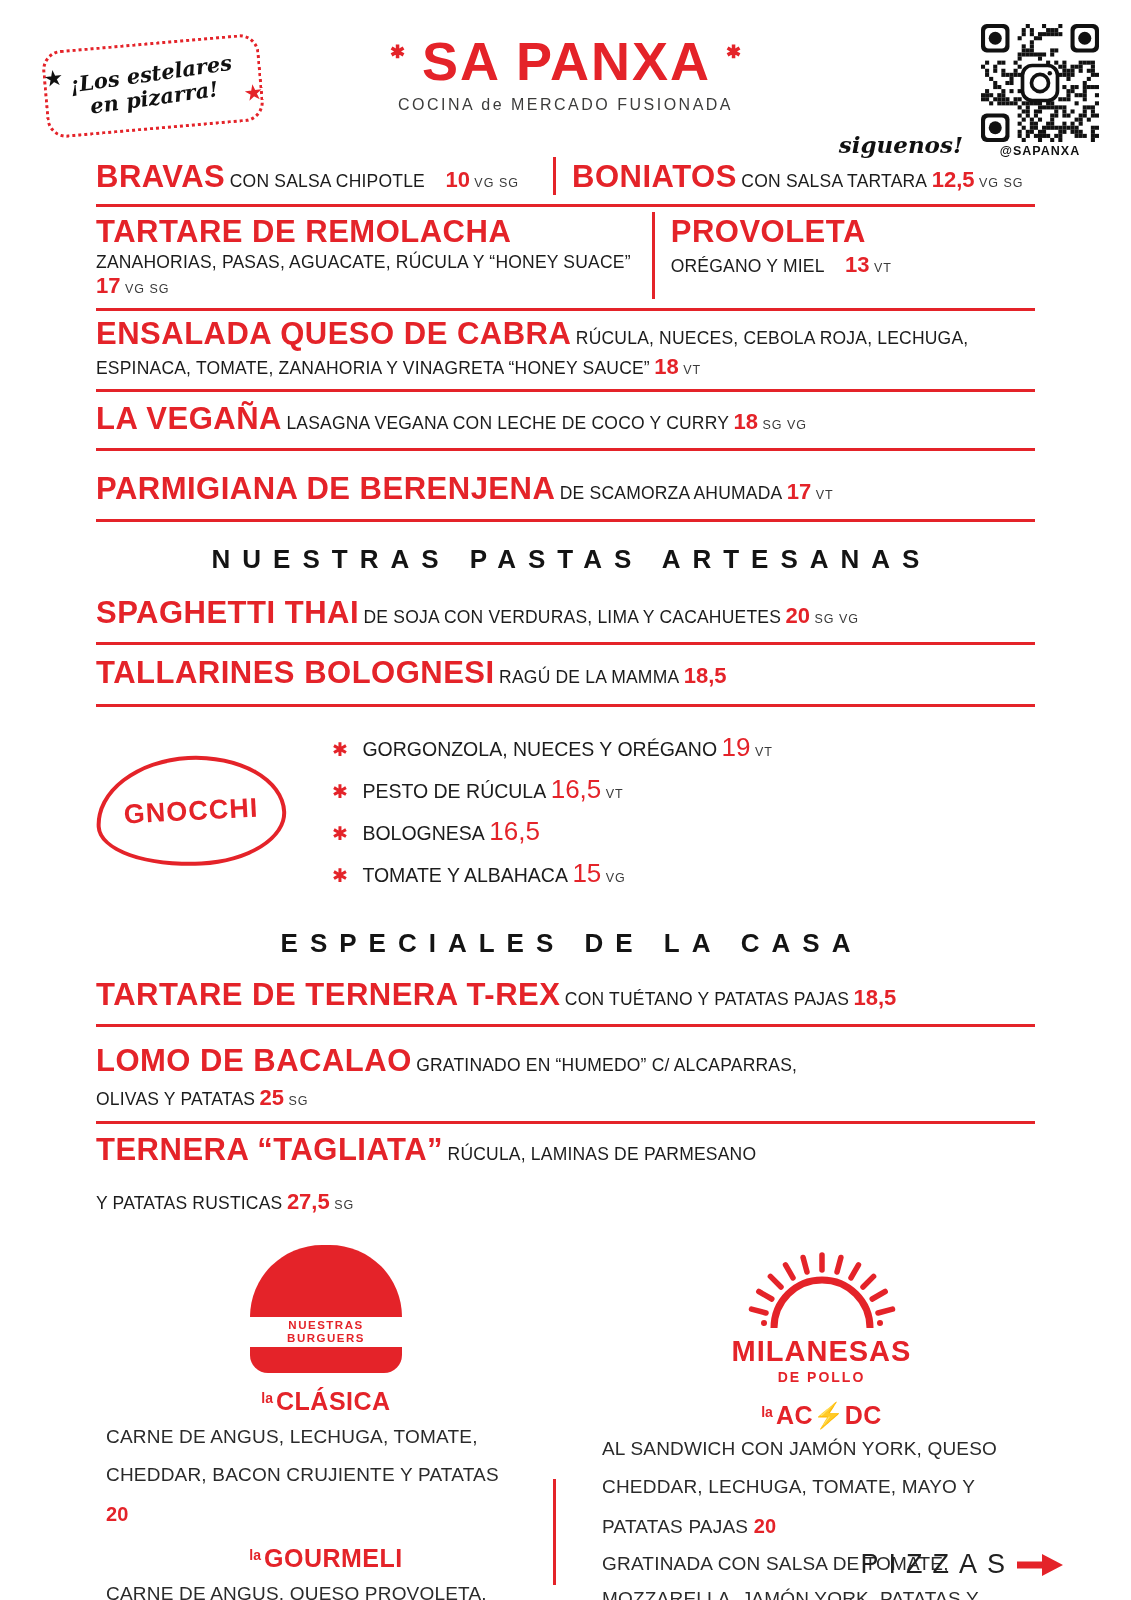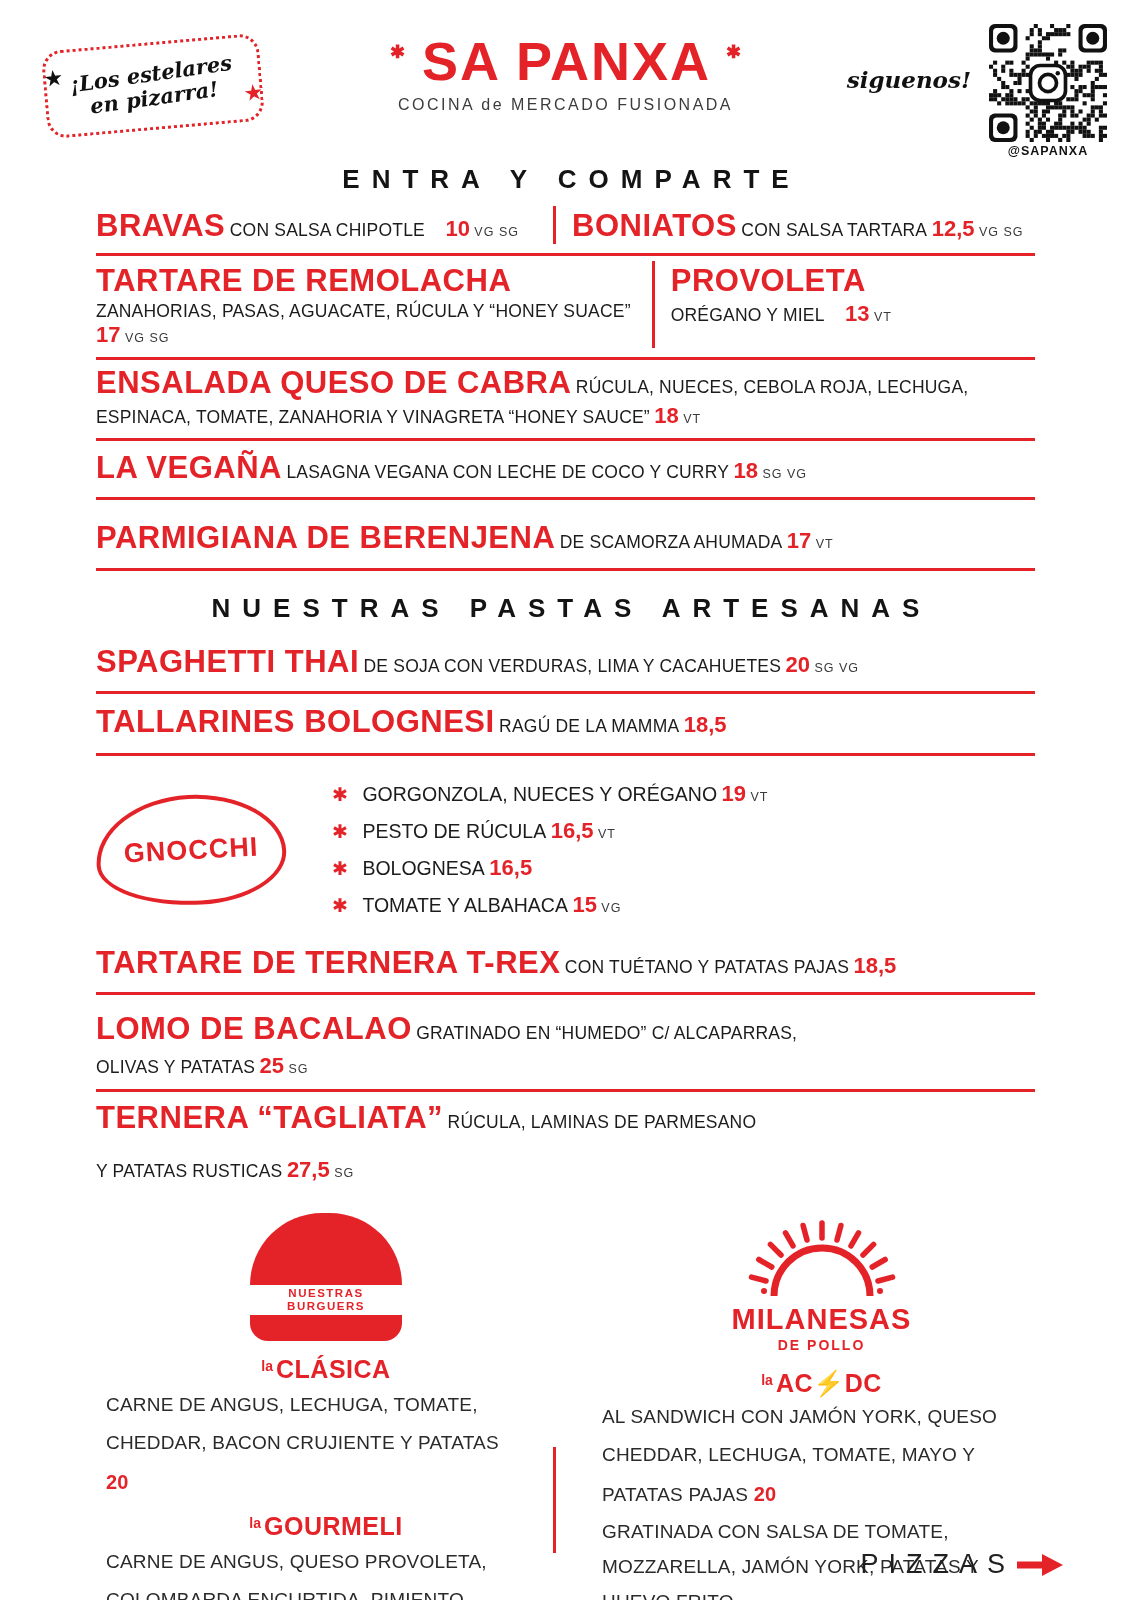--- a/index.html
+++ b/index.html
@@ -29,21 +29,21 @@
   .badge .star-black{color:#111;font-size:19px;font-style:normal;position:absolute;left:-24px;top:-8px;}
   .badge .star-red{color:var(--red);font-size:19px;font-style:normal;position:absolute;right:-26px;bottom:-8px;}
   .logo{position:absolute;left:0;right:0;top:34px;text-align:center;}
   .logo-title{
     font-size:54px;font-weight:700;color:var(--red);letter-spacing:2px;line-height:1;
   }
   .logo-star{font-size:18px;vertical-align:22px;letter-spacing:0;}
   .logo-sub{
     margin-top:8px;font-size:16px;color:var(--gray);letter-spacing:2.5px;font-weight:500;
   }
-  .social{position:absolute;right:24px;top:24px;display:flex;align-items:flex-start;}
+  .social{position:absolute;right:32px;top:24px;display:flex;align-items:flex-end;}
   .follow{
     font-family:"DejaVu Serif",serif;font-style:italic;font-weight:700;
     font-size:23px;color:#111;margin-top:42px;margin-right:18px;
   }
   .qr-wrap{text-align:center;}
   .qr{width:118px;height:118px;display:block;}
   .qr-handle{font-size:12.5px;font-weight:700;color:#111;letter-spacing:1px;margin-top:2px;}
   
   .content{padding:0 96px;}
   .section-title{
@@ -73,21 +73,21 @@
     width:190px;height:110px;border:4px solid var(--red);
     border-radius:50% 50% 46% 54% / 60% 55% 45% 40%;
     transform:rotate(-3deg);
     display:flex;align-items:center;justify-content:center;flex:none;
   }
   .gnocchi-label{font-size:27px;font-weight:700;color:var(--red);letter-spacing:1px;}
   .gnocchi-list{margin-left:46px;}
   .gnocchi-opt{margin:11px 0;}
   .bullet{color:var(--red);font-size:19px;margin-right:10px;}
   .opt-text{font-size:19.5px;color:#1c1c1c;}
-  .opt-price{font-size:22px;font-weight:700;color:var(--red);}
+  .opt-price{font-size:26px;font-weight:400;color:var(--red);}
   
   .bottom{display:flex;margin-top:14px;position:relative;padding:0 0 0 96px;}
   .bottom::after{
     content:"";position:absolute;left:553px;top:250px;width:3px;height:106px;background:var(--red);
   }
   .bcol-l{width:460px;}
   .bcol-r{flex:1;padding-left:46px;padding-right:90px;}
   .burger-icon{width:152px;margin:16px auto 6px;}
   .bun-top{height:72px;background:var(--red);border-radius:86px 86px 0 0;}
   .bun-band{
@@ -389,21 +389,20 @@
             <circle cx="14.5" cy="14.5" r="2.1" fill="none" stroke="#111" stroke-width="0.9"></circle>
             <circle cx="16.9" cy="12.1" r="0.55" fill="#111"></circle>
           </g>
         </svg>
         <div class="qr-handle">@SAPANXA</div>
       </div>
     </div>
   </div>
 
   <div class="content">
-    <div class="section-title t-entra">ENTRA Y COMPARTE</div>
 
     <div class="row cols">
       <div class="cell cell-l w49">
         <span class="dish">BRAVAS</span>
         <span class="desc">CON SALSA CHIPOTLE</span>
         <span class="price gap">10</span>
         <span class="tags">VG SG</span>
       </div>
       <div class="cell cell-r">
         <span class="dish">BONIATOS</span>
@@ -497,20 +496,21 @@
         </div>
         <div class="gnocchi-opt">
           <span class="bullet">✱</span>
           <span class="opt-text">TOMATE Y ALBAHACA</span>
           <span class="opt-price">15</span>
           <span class="tags">VG</span>
         </div>
       </div>
     </div>
 
+    <div class="section-title t-especiales">ESPECIALES DE LA CASA</div>
 
     <div class="row" style="padding:6px 0 11px;">
       <span class="dish">TARTARE DE TERNERA T-REX</span>
       <span class="desc">CON TUÉTANO Y PATATAS PAJAS</span>
       <span class="price">18,5</span>
     </div>
 
     <div class="row" style="padding:16px 0 10px;">
       <div>
         <span class="dish">LOMO DE BACALAO</span>

